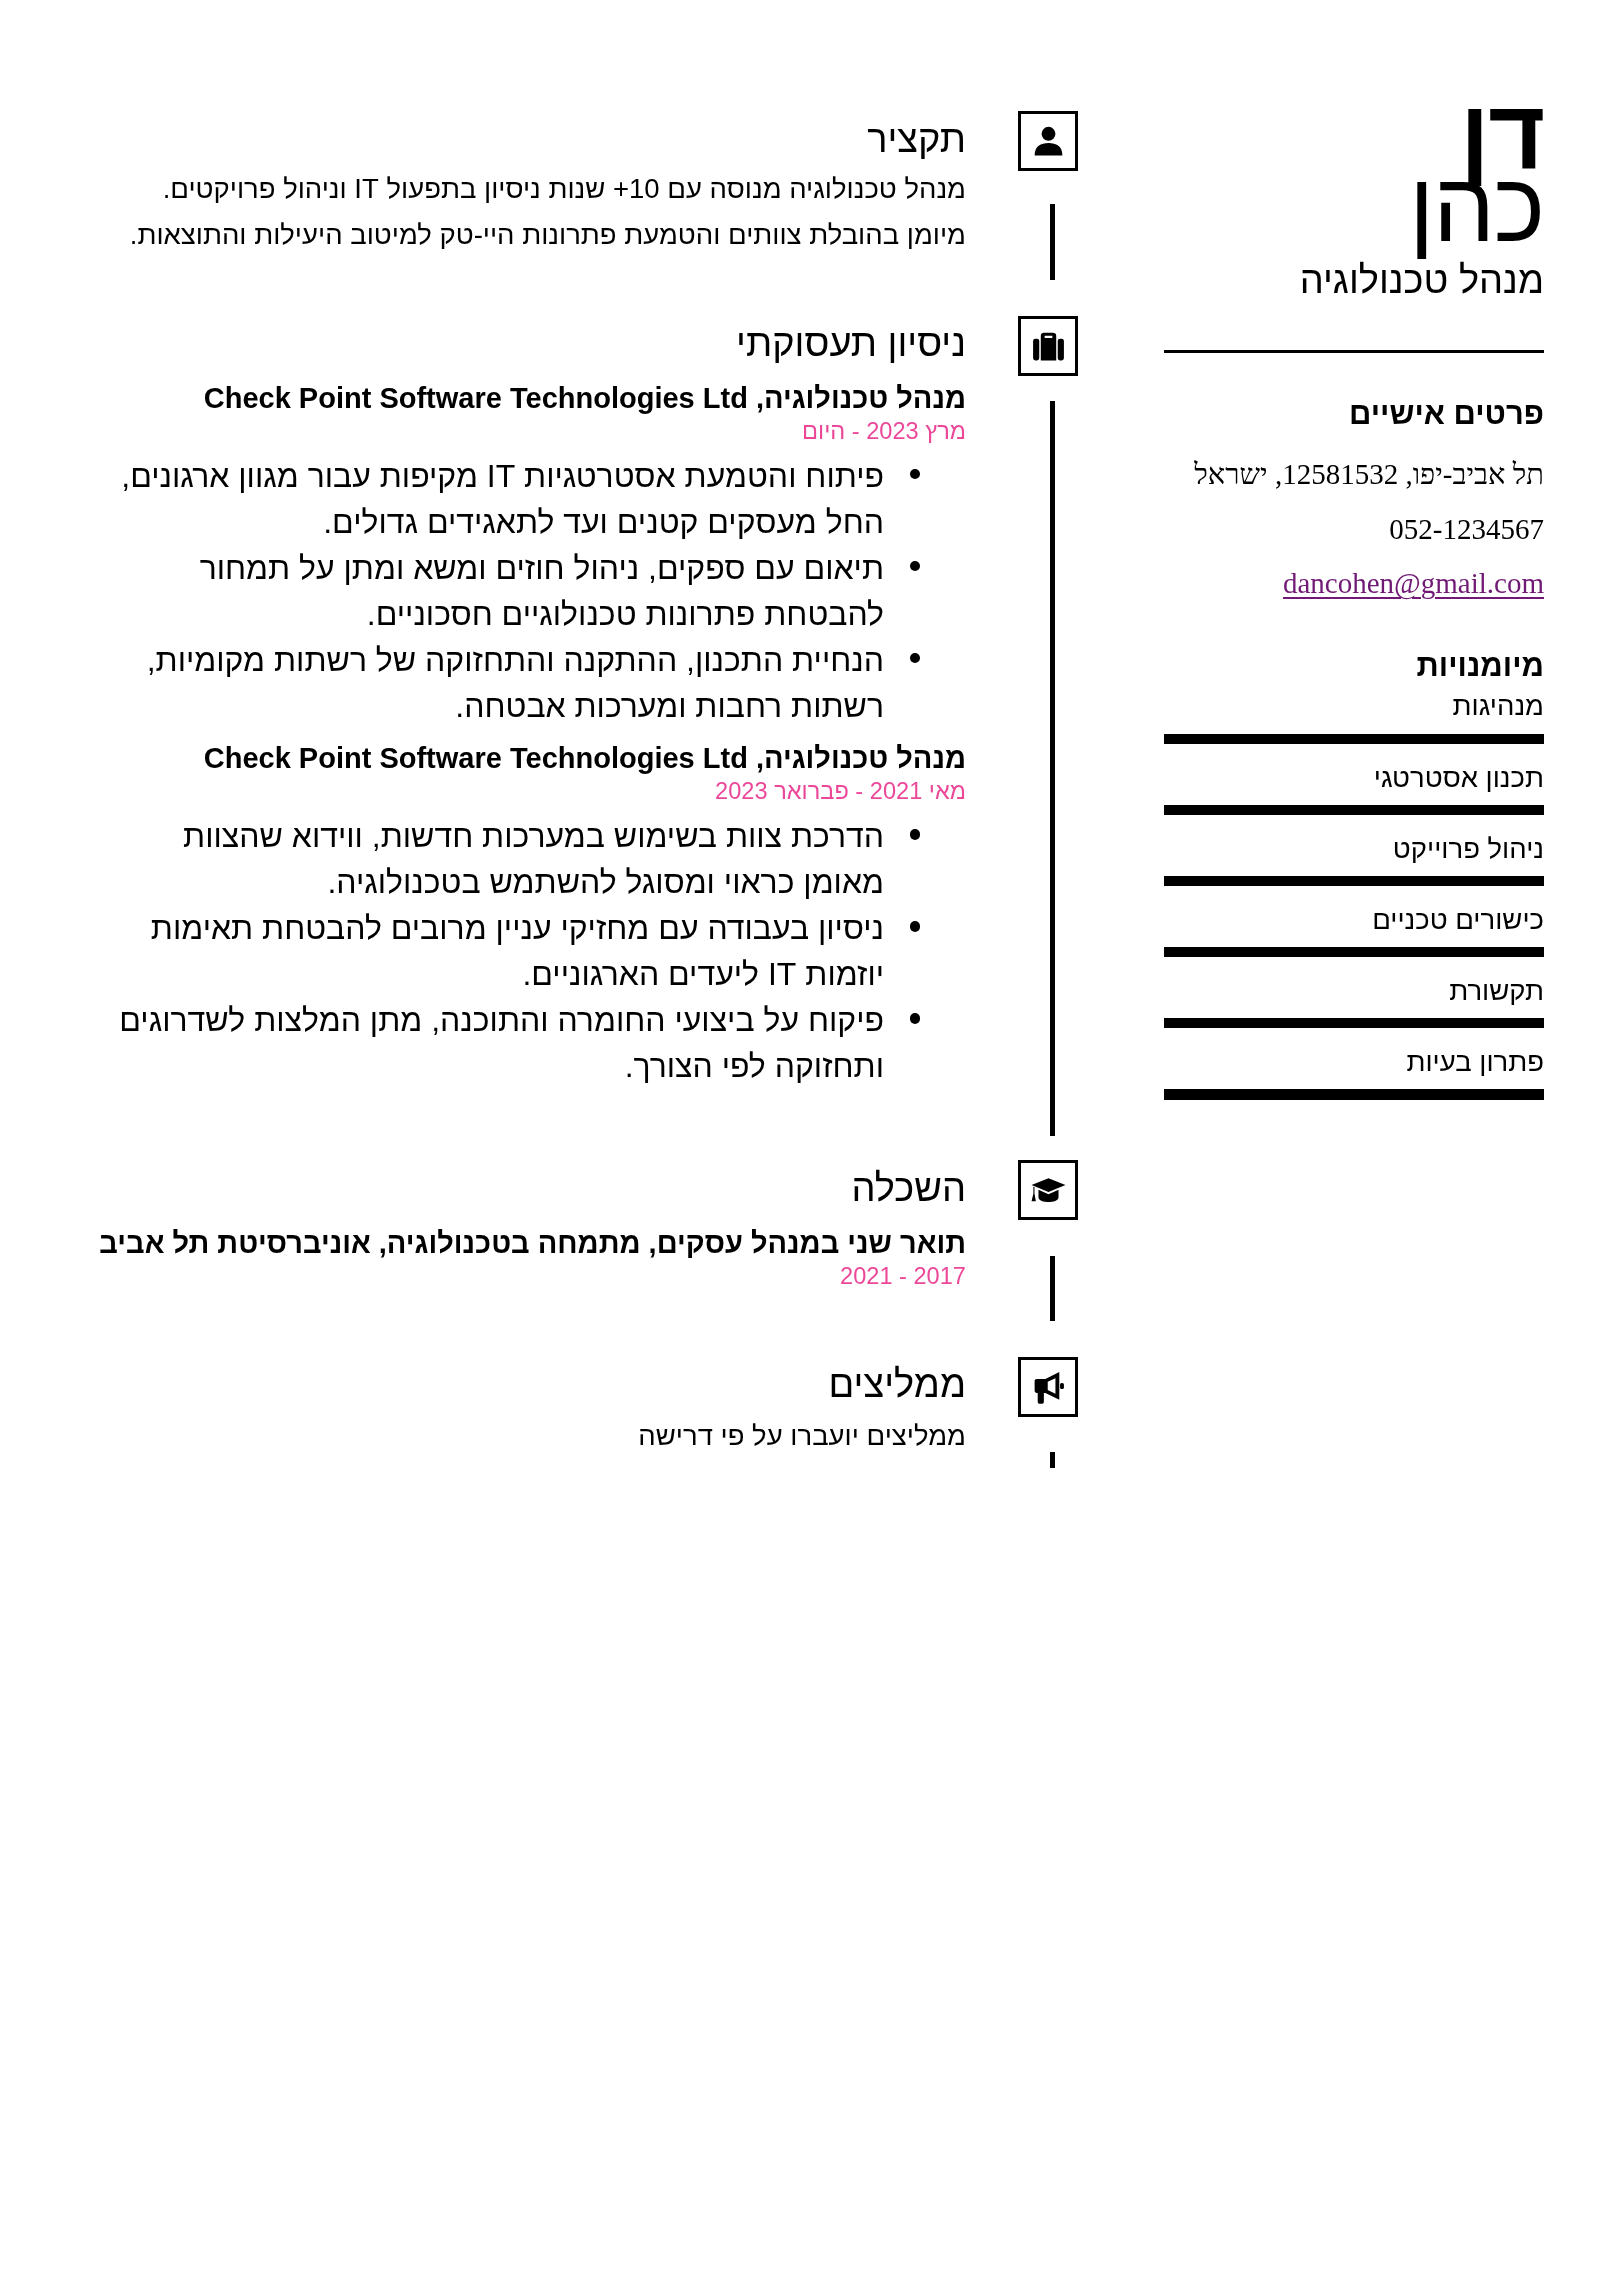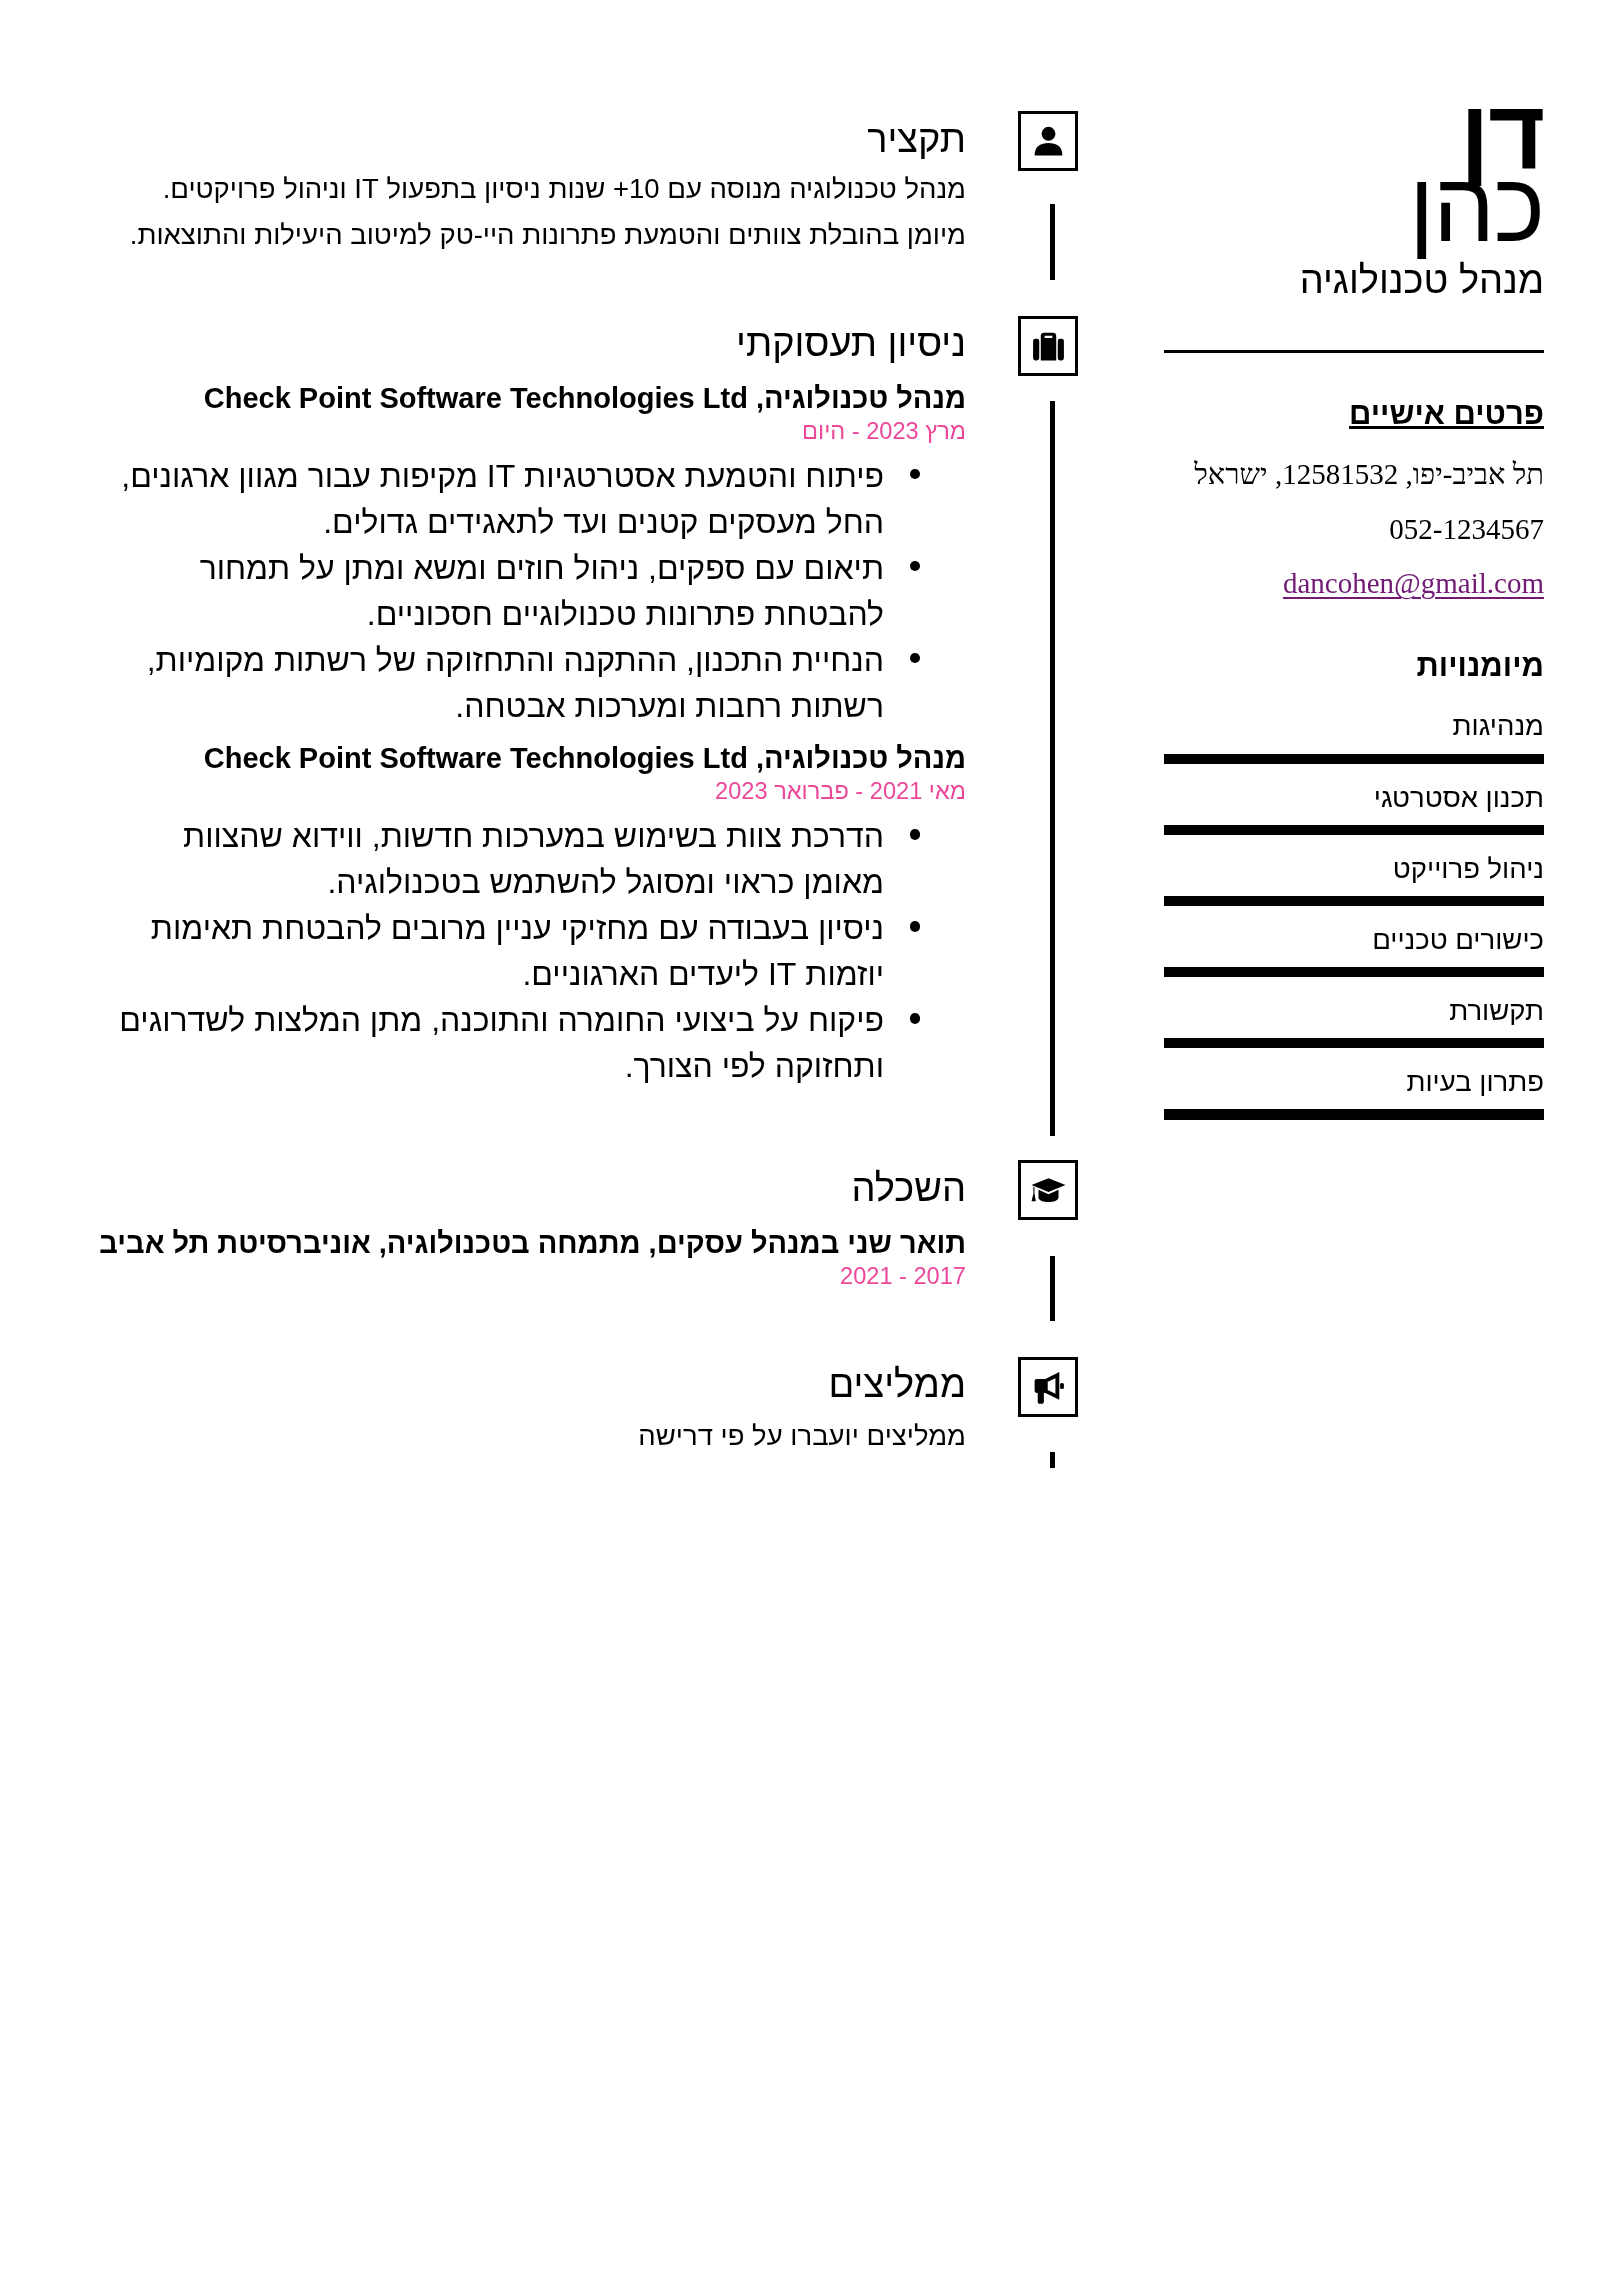--- a/index.html
+++ b/index.html
@@ -47,40 +47,40 @@
       margin-top: 47px;
       width: 380px;
     }
     .side-heading {
       font-family: "Liberation Sans", sans-serif;
       font-size: 31px;
       font-weight: 700;
       line-height: 39px;
       white-space: nowrap;
     }
-    .details-heading { margin-top: 41px; text-decoration: underline; }
+    .details-heading { margin-top: 41px; }
     .detail-line {
       font-family: Liberation Serif, serif;
       font-size: 29px;
       line-height: 33px;
       margin-top: 21.6px;
       white-space: nowrap;
     }
     .detail-line.first { margin-top: 25px; }
     .detail-email {
       text-decoration: underline;
       text-decoration-thickness: 2px;
       text-underline-offset: 3.9px;
       color: #701a75;
     }
     .skills-heading { margin-top: 46px; }
     .skill {
       margin-top: 14.4px;
     }
-    .skill:first-of-type { margin-top: 22px; }
+    .skill:first-of-type { margin-top: 2px; }
     .skill-label {
       font-family: "Liberation Sans", sans-serif;
       font-size: 27.5px;
       line-height: 37px;
       white-space: nowrap;
     }
     .skill-bar {
       height: 10.5px;
       background: #000;
       width: 380px;

